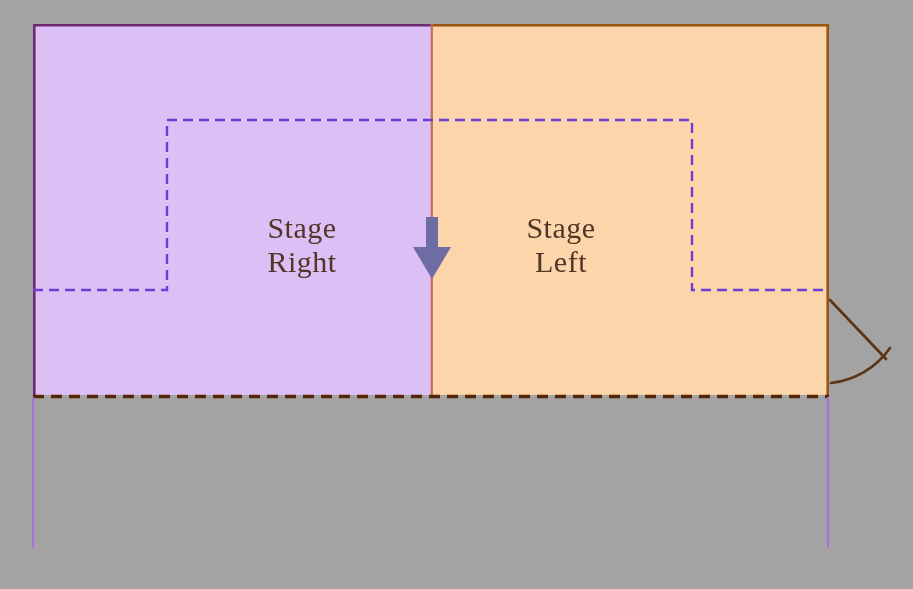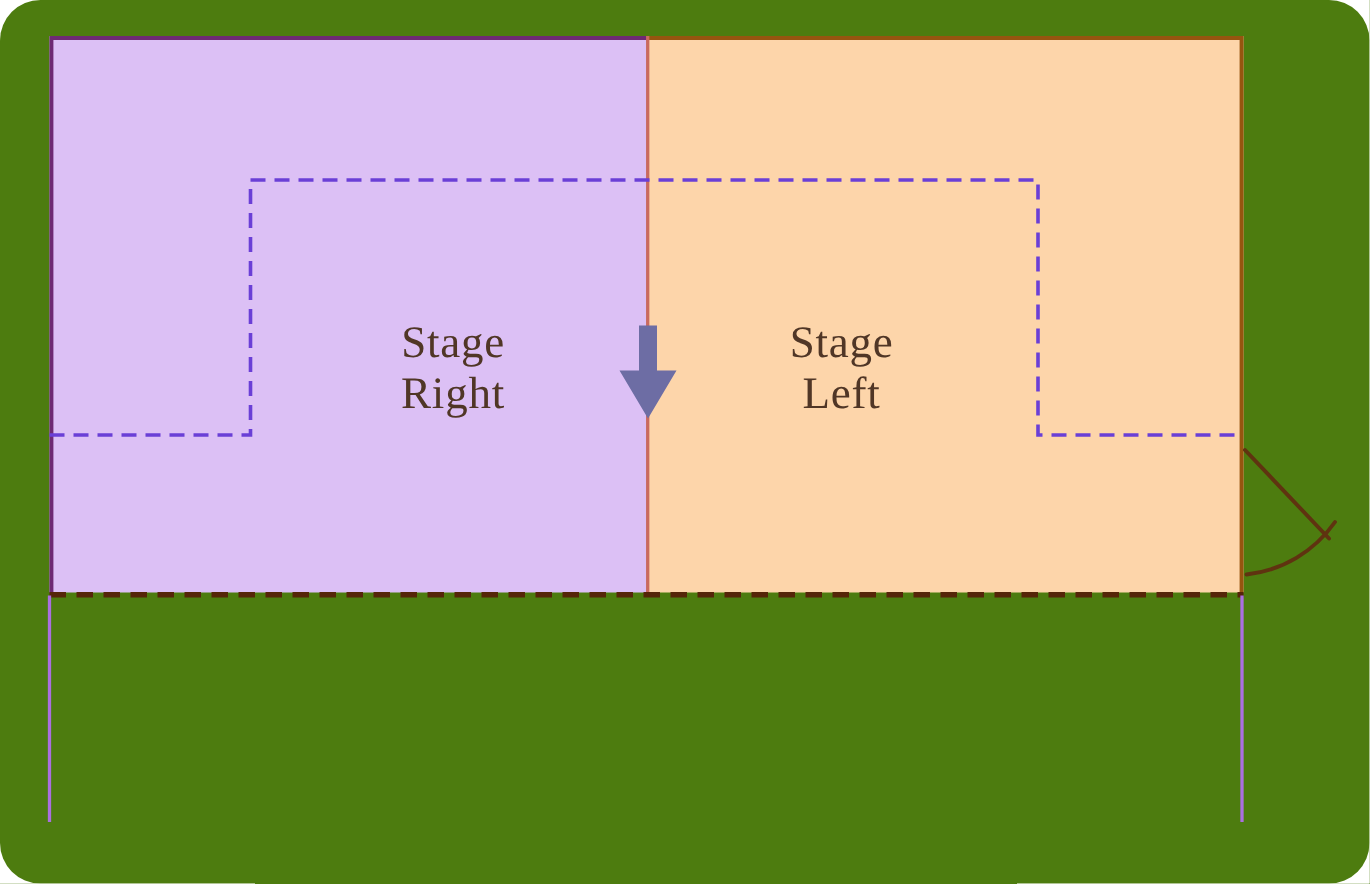--- a/index.html
+++ b/index.html
@@ -8,22 +8,21 @@
     background: #ffffff;
     width: 913px;
     height: 589px;
     overflow: hidden;
     font-family: "Liberation Serif", "DejaVu Serif", serif;
   }
   .diagram-wrap {
     position: relative;
     width: 913px;
     height: 589px;
-    background: #4d7c0f;
-    border-radius: 27px;
+    background: #a3a3a3;
   }
   svg.stage-svg {
     display: block;
     width: 913px;
     height: 589px;
   }
   text.region-label {
     font-family: "Liberation Serif", "DejaVu Serif", serif;
     font-size: 30px;
     text-anchor: middle;

